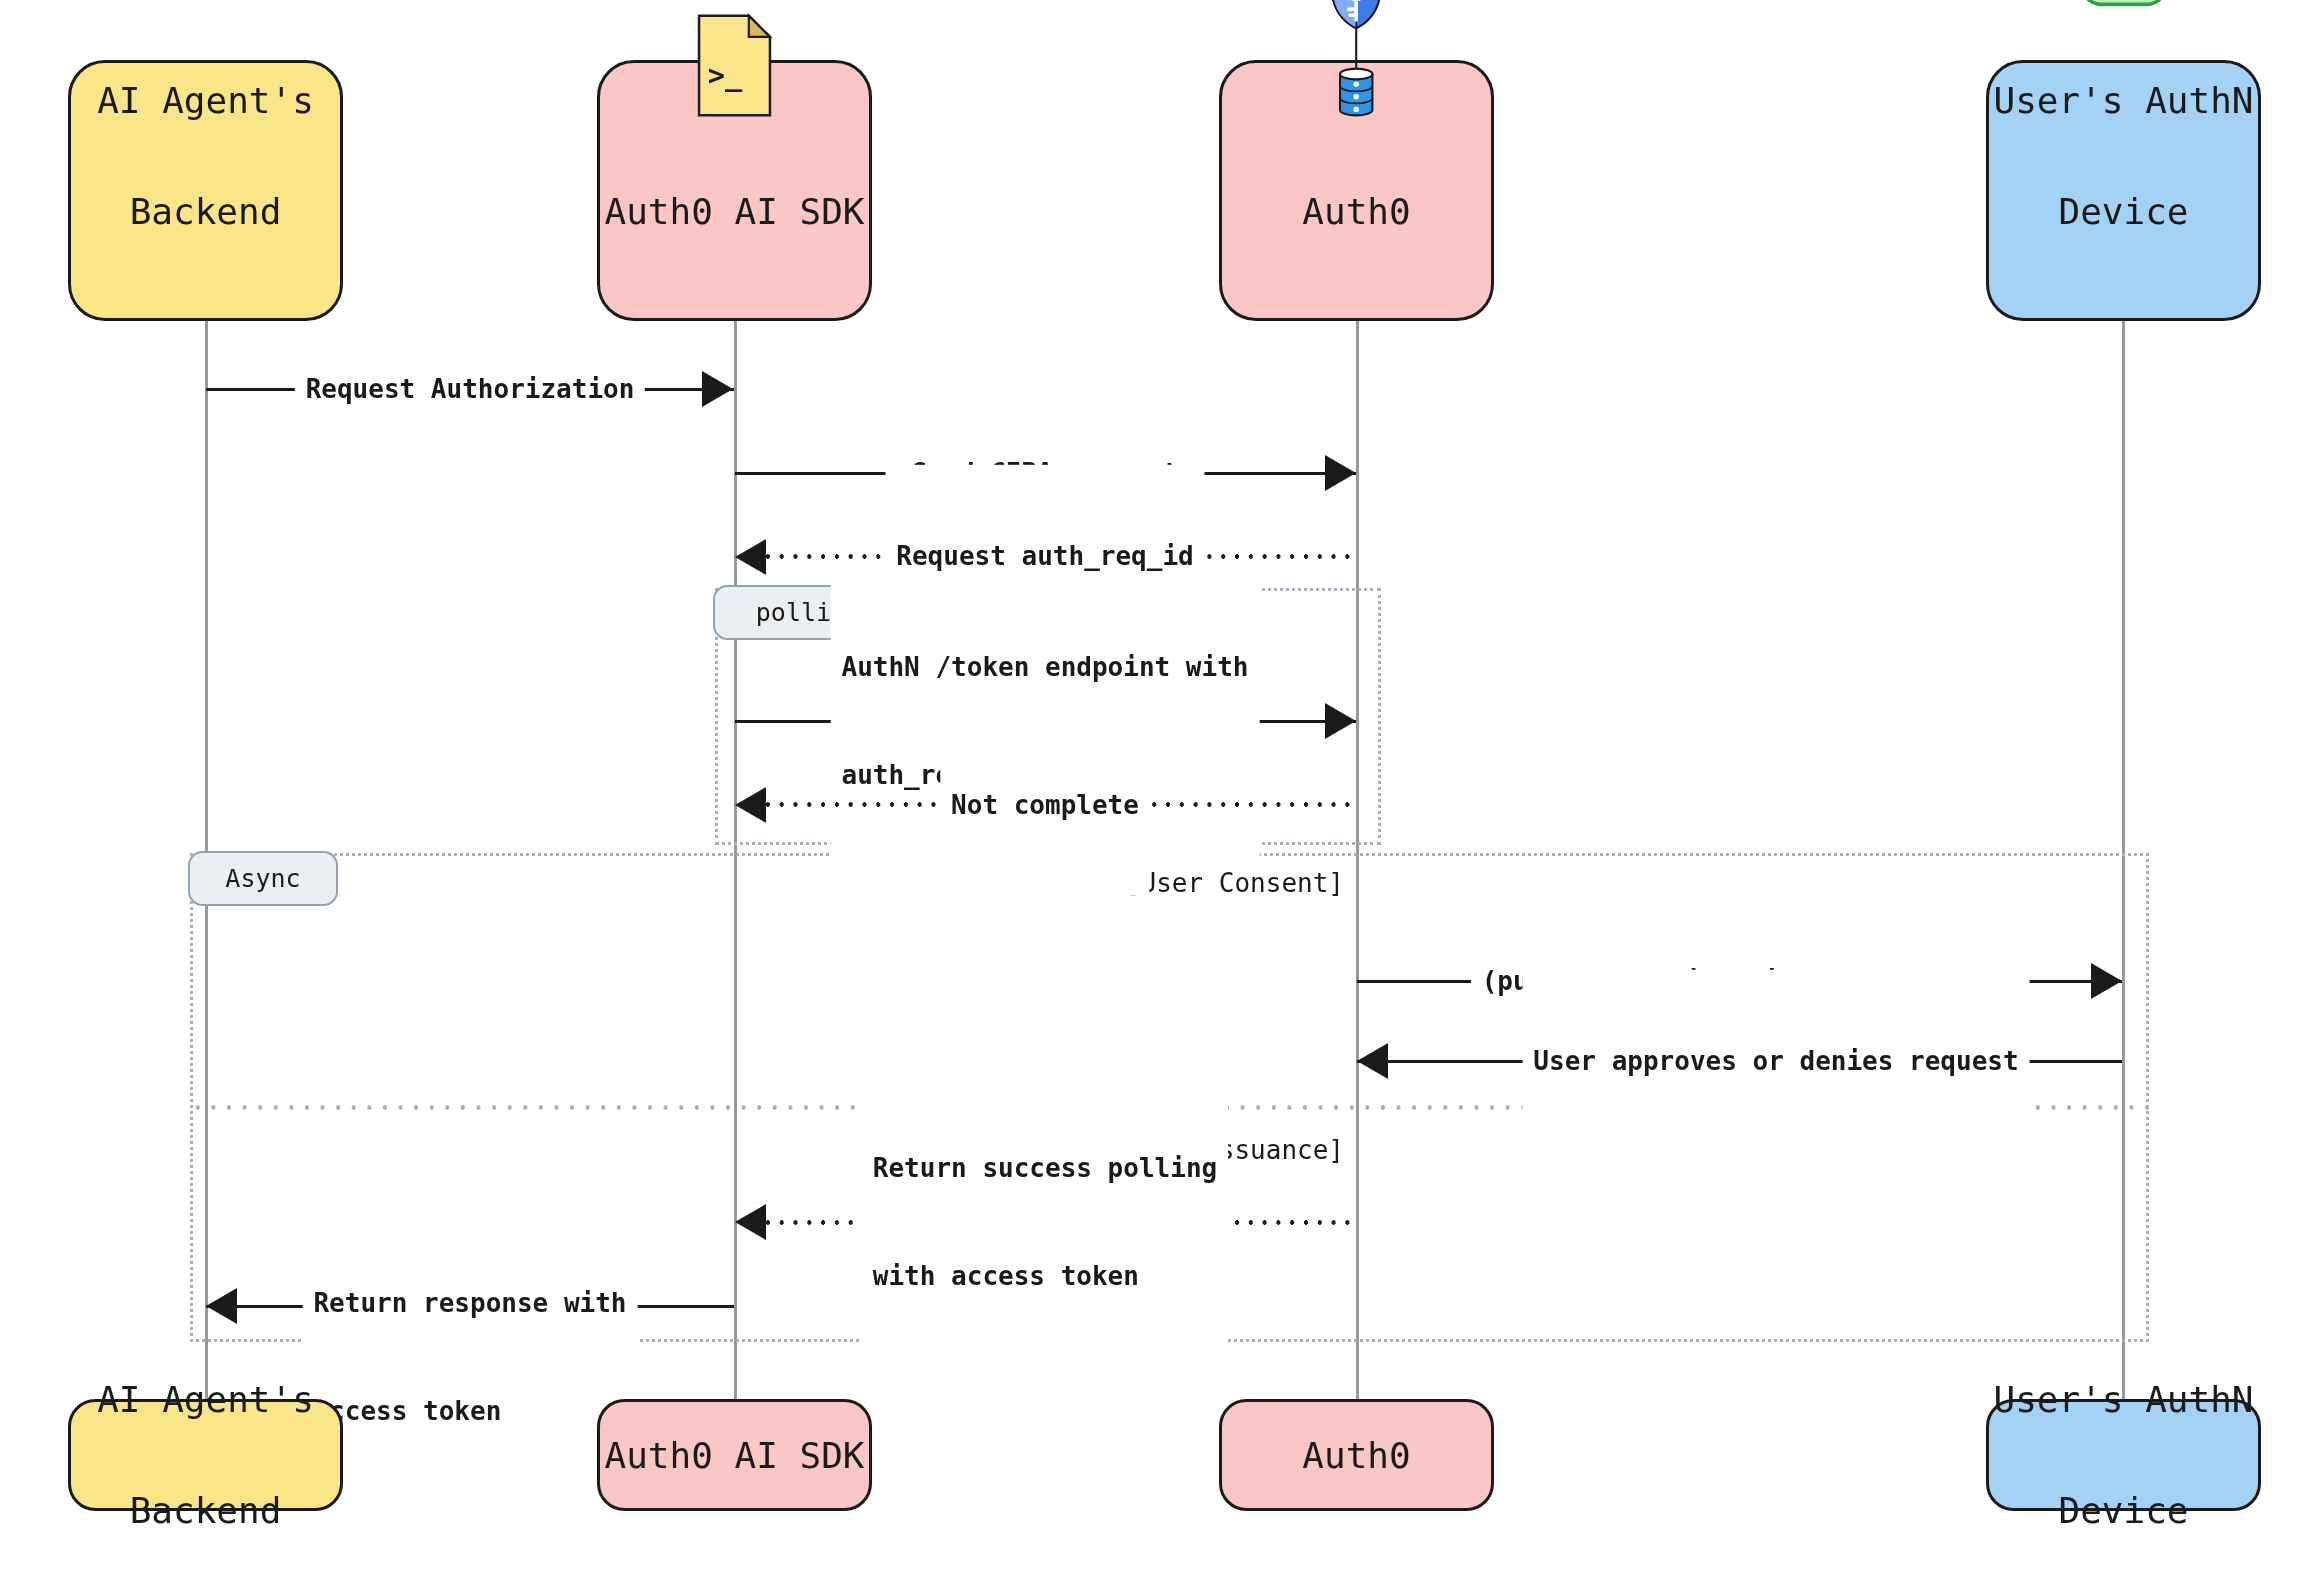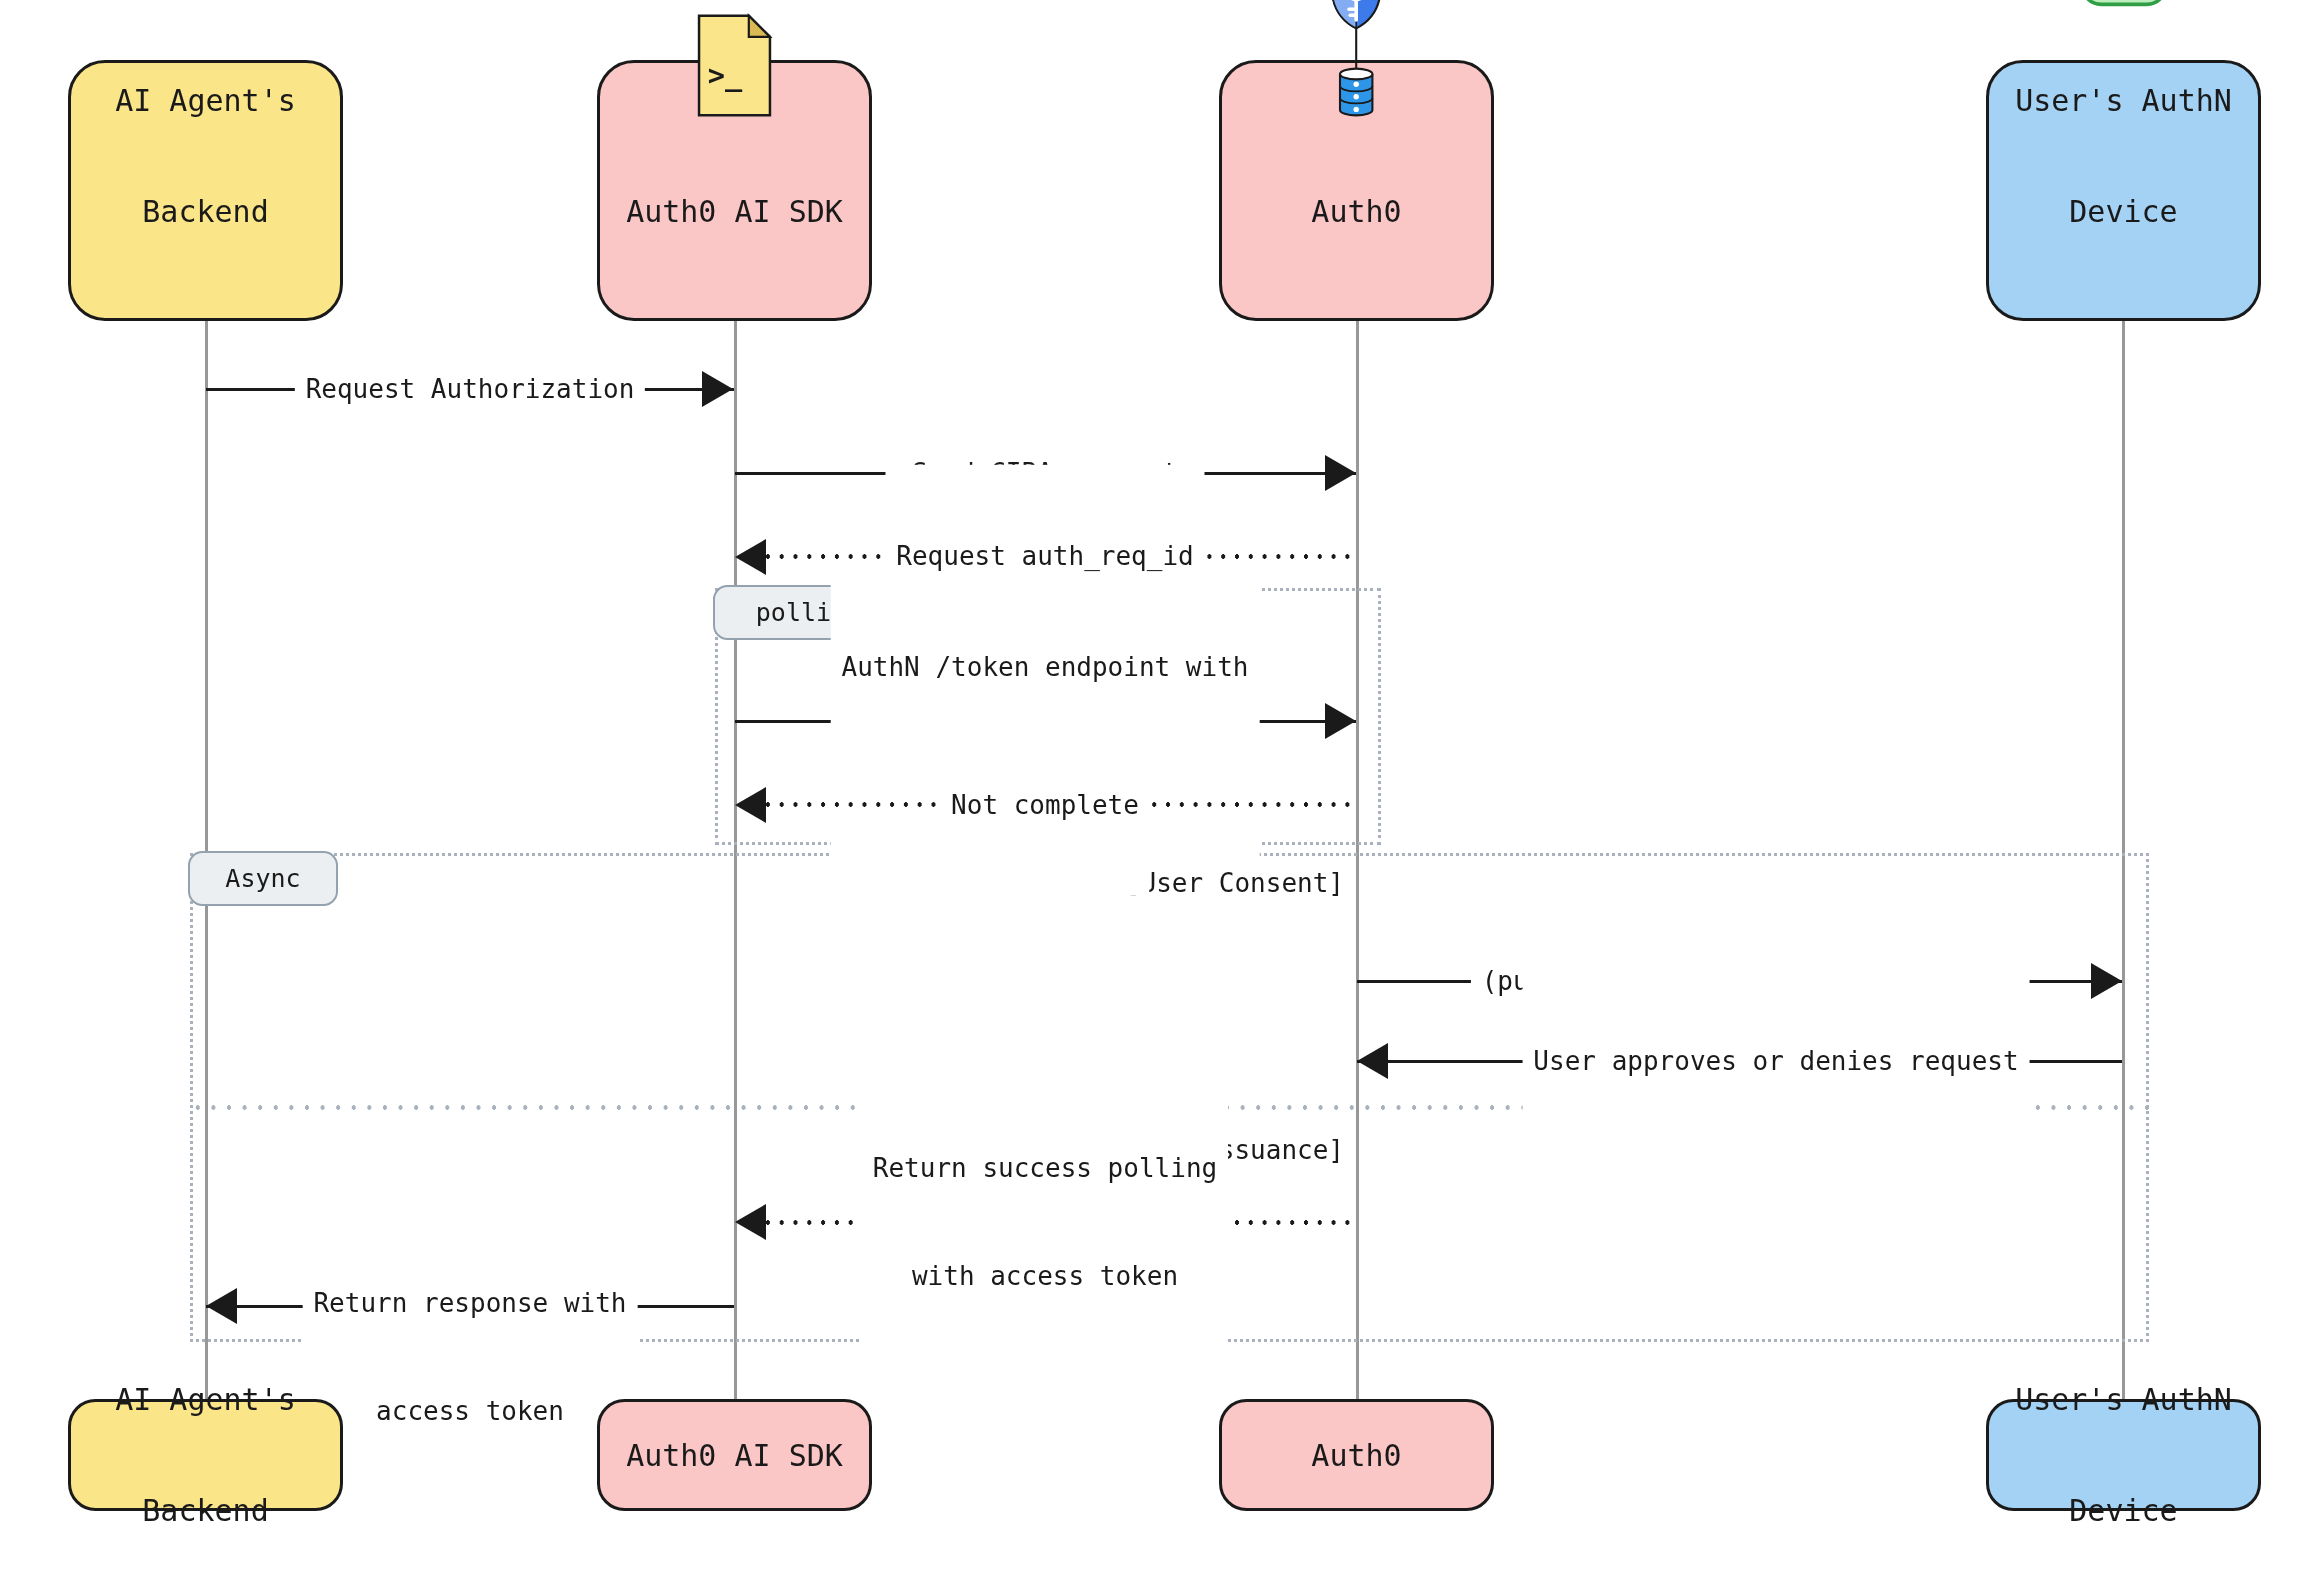--- a/index.html
+++ b/index.html
@@ -12,38 +12,38 @@
   .lifeline{position:absolute;top:321px;height:1078px;width:3px;background:#989898;}
   
   .actor{position:absolute;width:275px;border:3px solid #1a1a1a;box-sizing:border-box;
          display:flex;flex-direction:column;align-items:center;}
   .actor.top{top:60px;height:261px;border-radius:37px;padding-bottom:14.4px;justify-content:flex-end;}
   .actor.bottom{top:1399px;height:112px;border-radius:27.5px;justify-content:center;}
   .fill-yellow{background:#FAE588;}
   .fill-pink{background:#FBC6C6;}
   .fill-blue{background:#A4D2F4;align-items:center;}
   .icon-wrap{flex:1;display:flex;align-items:center;justify-content:center;width:100%;}
-  .actor-label{font-size:30px;line-height:37px;text-align:center;white-space:pre;}
+  .actor-label{font-size:36px;line-height:37px;text-align:center;white-space:pre;}
   
   .frame{position:absolute;border:3px dotted #A9B2BC;box-sizing:border-box;}
   .frame-label{position:absolute;background:#ECEFF1;border:2.4px solid #93A2AE;border-radius:14.4px;
                display:flex;align-items:center;justify-content:center;font-size:25px;box-sizing:border-box;}
   .section-label{position:absolute;width:539px;text-align:right;font-size:26px;line-height:36px;white-space:pre;}
   .divider{position:absolute;height:5.4px;background-image:radial-gradient(circle 2.4px at 50% 50%,#A9B2BC 96%,rgba(0,0,0,0));
            background-size:15.6px 5.4px;background-repeat:repeat-x;}
   
   .msg-line{position:absolute;height:3px;background:#1a1a1a;}
   .msg-line.dotted{height:5.4px;background:none;
      background-image:radial-gradient(circle 2.4px at 50% 50%,#1a1a1a 96%,rgba(0,0,0,0));
      background-size:13.8px 5.4px;background-repeat:repeat-x;}
   .head{position:absolute;width:0;height:0;border-top:18px solid transparent;border-bottom:18px solid transparent;}
   .head.right{border-left:31px solid #1a1a1a;}
   .head.left{border-right:31px solid #1a1a1a;}
   .msg-label{position:absolute;transform:translate(-50%,-50%);background:#ffffff;
-             text-align:center;font-size:26px;line-height:36px;padding:1.2px 10.8px;white-space:pre;}
+             font-size:26px;line-height:36px;padding:1.2px 10.8px;white-space:pre;font-weight:bold;}
 </style>
 </head>
 <body>
 
 <div class="stage">
 
   <div class="lifeline" style="left:205px"></div>
   <div class="lifeline" style="left:734px"></div>
   <div class="lifeline" style="left:1356px"></div>
   <div class="lifeline" style="left:2122px"></div>

